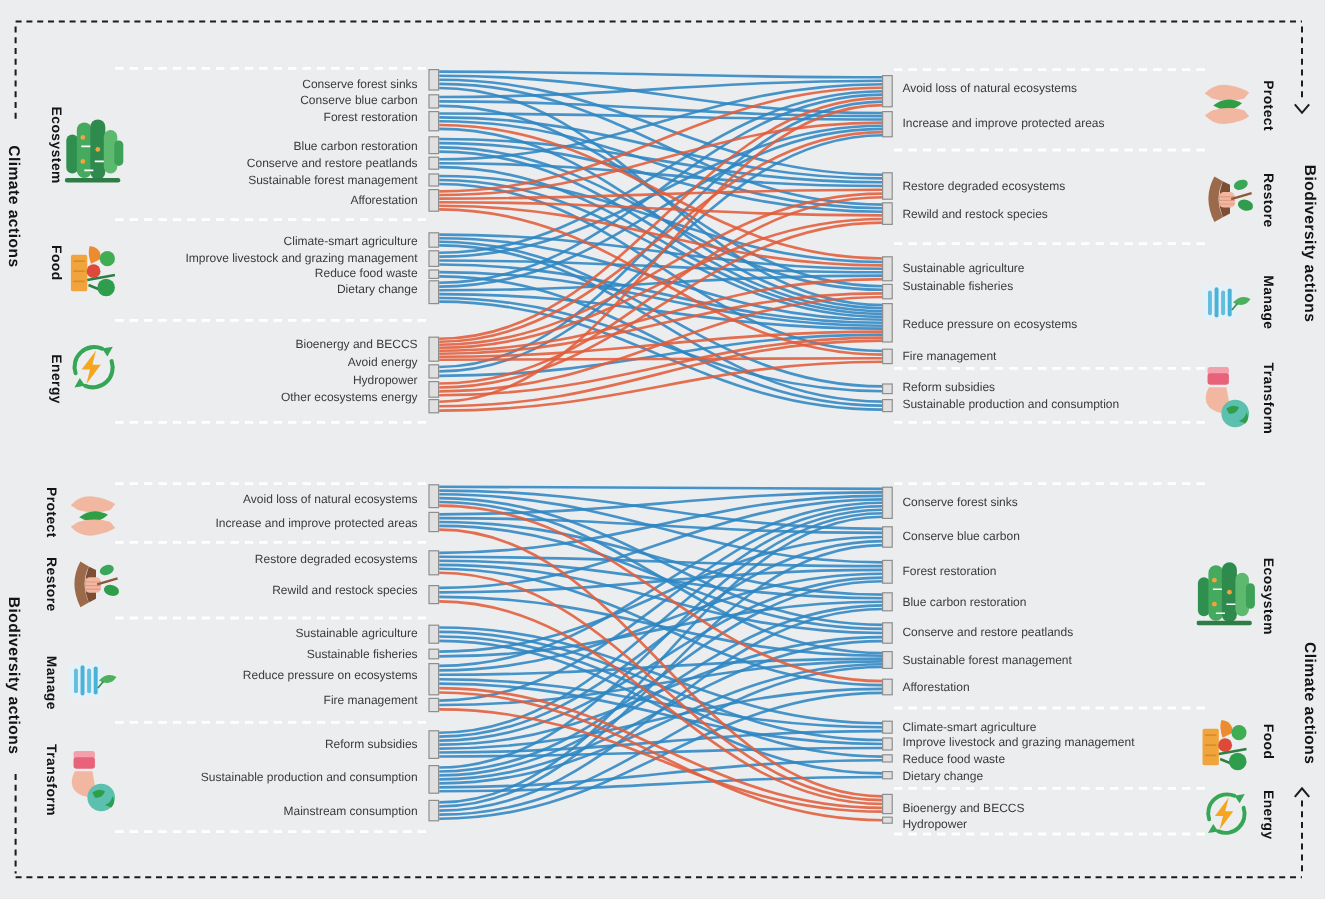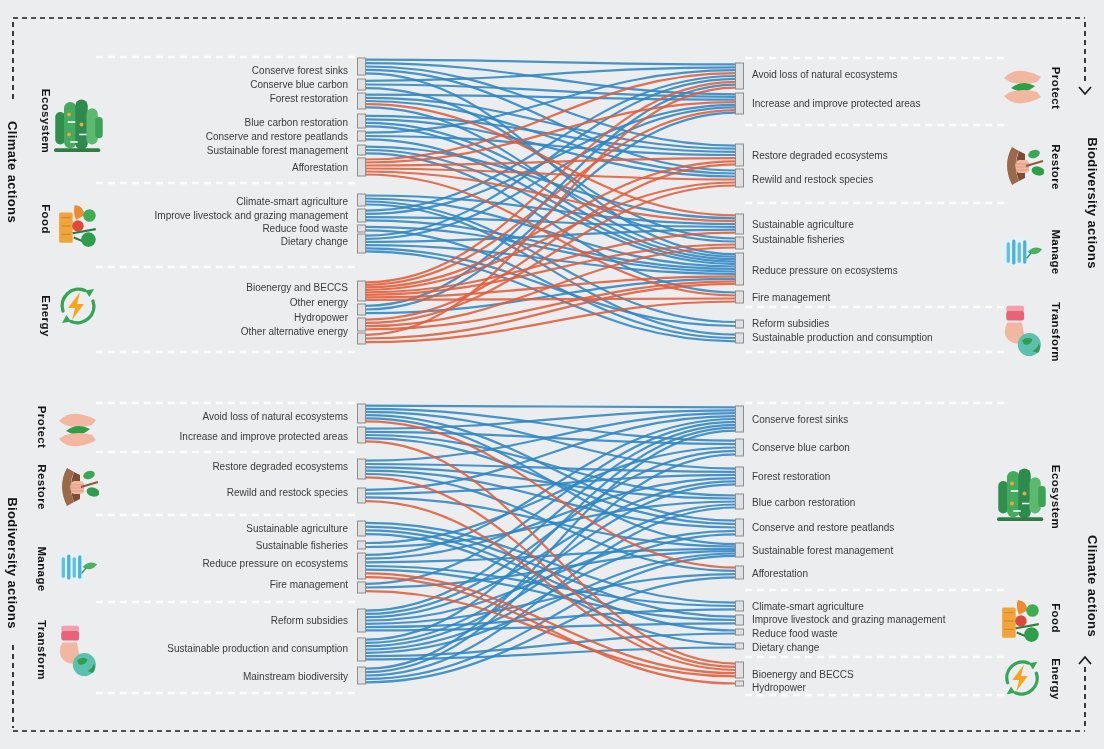--- a/index.html
+++ b/index.html
@@ -235,23 +235,23 @@
       <div class="item la" style="top: 92px;">Forest restoration</div>
       <div class="item la" style="top: 116px;">Blue carbon restoration</div>
       <div class="item la" style="top: 130px;">Conserve and restore peatlands</div>
       <div class="item la" style="top: 144px;">Sustainable forest management</div>
       <div class="item la" style="top: 161px;">Afforestation</div>
       <div class="item la" style="top: 195px;">Climate-smart agriculture</div>
       <div class="item la" style="top: 209px;">Improve livestock and grazing management</div>
       <div class="item la" style="top: 222px;">Reduce food waste</div>
       <div class="item la" style="top: 235px;">Dietary change</div>
       <div class="item la" style="top: 281px;">Bioenergy and BECCS</div>
-      <div class="item la" style="top: 296px;">Other energy</div>
+      <div class="item la" style="top: 296px;">Avoid energy</div>
       <div class="item la" style="top: 311px;">Hydropower</div>
-      <div class="item la" style="top: 325px;">Other alternative energy</div>
+      <div class="item la" style="top: 325px;">Other ecosystems energy</div>
       <div class="item ra" style="top: 68px;">Avoid loss of natural ecosystems</div>
       <div class="item ra" style="top: 97px;">Increase and improve protected areas</div>
       <div class="item ra" style="top: 149px;">Restore degraded ecosystems</div>
       <div class="item ra" style="top: 173px;">Rewild and restock species</div>
       <div class="item ra" style="top: 218px;">Sustainable agriculture</div>
       <div class="item ra" style="top: 233px;">Sustainable fisheries</div>
       <div class="item ra" style="top: 264px;">Reduce pressure on ecosystems</div>
       <div class="item ra" style="top: 291px;">Fire management</div>
       <div class="item ra" style="top: 317px;">Reform subsidies</div>
       <div class="item ra" style="top: 331px;">Sustainable production and consumption</div>
@@ -340,21 +340,21 @@
       <div class="item la" style="top: 410px;">Avoid loss of natural ecosystems</div>
       <div class="item la" style="top: 430px;">Increase and improve protected areas</div>
       <div class="item la" style="top: 460px;">Restore degraded ecosystems</div>
       <div class="item la" style="top: 486px;">Rewild and restock species</div>
       <div class="item la" style="top: 522px;">Sustainable agriculture</div>
       <div class="item la" style="top: 539px;">Sustainable fisheries</div>
       <div class="item la" style="top: 557px;">Reduce pressure on ecosystems</div>
       <div class="item la" style="top: 578px;">Fire management</div>
       <div class="item la" style="top: 614px;">Reform subsidies</div>
       <div class="item la" style="top: 642px;">Sustainable production and consumption</div>
-      <div class="item la" style="top: 670px;">Mainstream biodiversity</div>
+      <div class="item la" style="top: 670px;">Mainstream consumption</div>
       <div class="item ra" style="top: 413px;">Conserve forest sinks</div>
       <div class="item ra" style="top: 441px;">Conserve blue carbon</div>
       <div class="item ra" style="top: 470px;">Forest restoration</div>
       <div class="item ra" style="top: 496px;">Blue carbon restoration</div>
       <div class="item ra" style="top: 521px;">Conserve and restore peatlands</div>
       <div class="item ra" style="top: 544px;">Sustainable forest management</div>
       <div class="item ra" style="top: 567px;">Afforestation</div>
       <div class="item ra" style="top: 600px;">Climate-smart agriculture</div>
       <div class="item ra" style="top: 613px;">Improve livestock and grazing management</div>
       <div class="item ra" style="top: 627px;">Reduce food waste</div>

